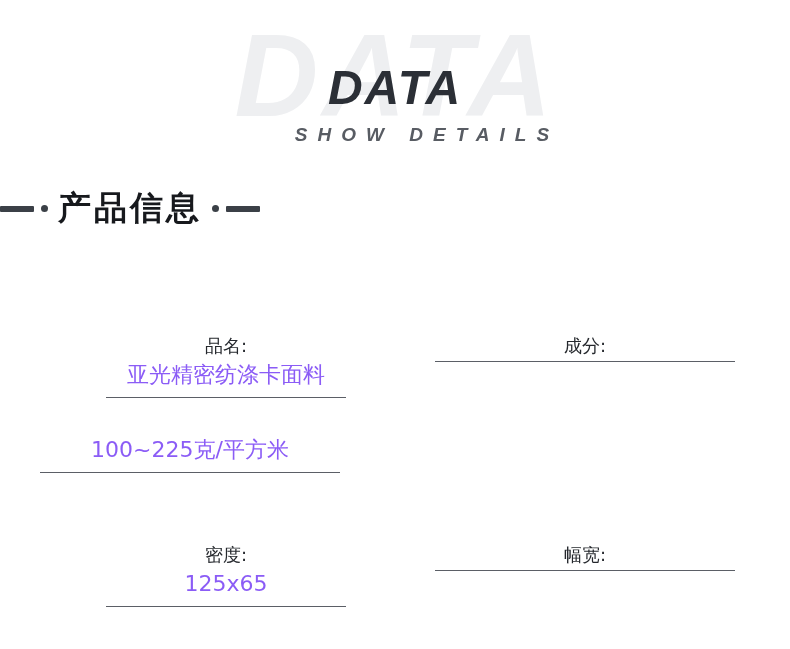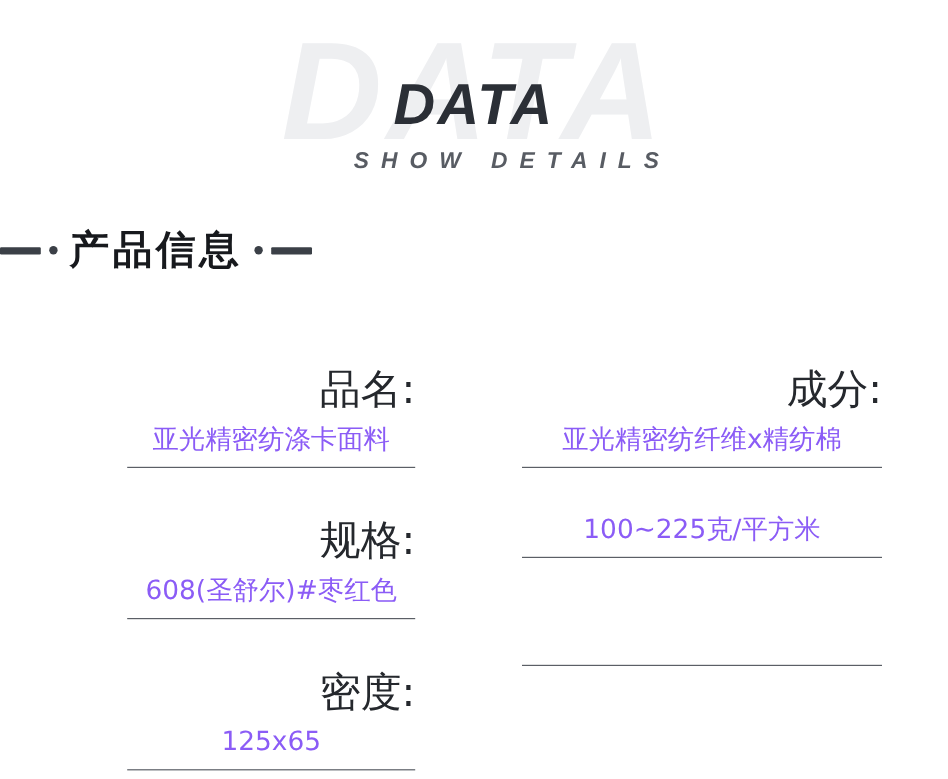--- a/index.html
+++ b/index.html
@@ -119,25 +119,26 @@
   }
   .spec-cell.left .inner {
     margin-left: 106px;
     width: 240px;
   }
   .spec-cell.right .inner {
     margin-left: 40px;
     width: 300px;
   }
   .spec-label {
-    font-size: 34px;
+    font-size: 18px;
     color: #25282d;
     font-family: "DejaVu Sans", "Liberation Sans", sans-serif;
     line-height: 1.5;
-    text-align: right;
+    text-align: center;
+    margin-top: 32px;
   }
   .spec-value {
     font-size: 22px;
     color: #8b5cf6;
     font-family: "DejaVu Sans", "Liberation Sans", sans-serif;
     line-height: 1.45;
     text-align: center;
     padding-bottom: 4px;
   }
   .underline {
@@ -177,55 +178,48 @@
       <div class="spec-cell left">
         <div class="inner">
           <div class="spec-label">品名:</div>
           <div class="spec-value">亚光精密纺涤卡面料</div>
           <div class="underline"></div>
         </div>
       </div>
       <div class="spec-cell right">
         <div class="inner">
           <div class="spec-label">成分:</div>
-          <div class="spec-value">亚光精密纺纤维x精纺棉</div>
+          <div class="underline"></div>
+        </div>
+      </div>
+    </div>
+
+    <div class="row-gap"></div>
+
+    <div class="spec-row">
+      <div class="spec-cell right">
+        <div class="inner">
+          <div class="spec-value">100~225克/平方米</div>
           <div class="underline"></div>
         </div>
       </div>
     </div>
 
     <div class="row-gap"></div>
 
     <div class="spec-row">
       <div class="spec-cell left">
         <div class="inner">
-          <div class="spec-label">规格:</div>
-          <div class="spec-value">608(圣舒尔)#枣红色</div>
-          <div class="underline"></div>
-        </div>
-      </div>
-      <div class="spec-cell right">
-        <div class="inner">
-          <div class="spec-value">100~225克/平方米</div>
-          <div class="underline"></div>
-        </div>
-      </div>
-    </div>
-
-    <div class="row-gap"></div>
-
-    <div class="spec-row">
-      <div class="spec-cell left">
-        <div class="inner">
           <div class="spec-label">密度:</div>
           <div class="spec-value">125x65</div>
           <div class="underline"></div>
         </div>
       </div>
       <div class="spec-cell right">
         <div class="inner">
+          <div class="spec-label">幅宽:</div>
           <div class="underline"></div>
         </div>
       </div>
     </div>
 
   </div>
 </div>
 
 </body></html>

